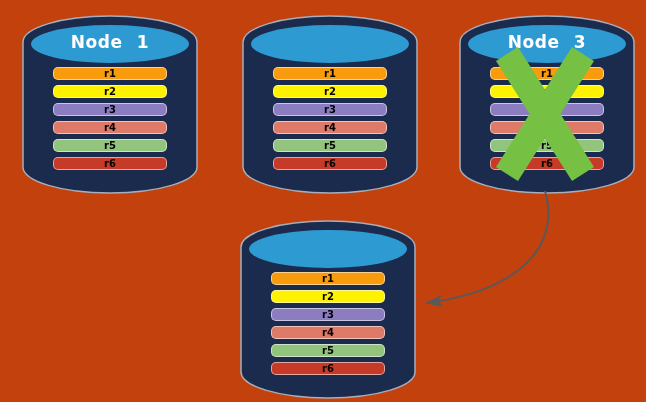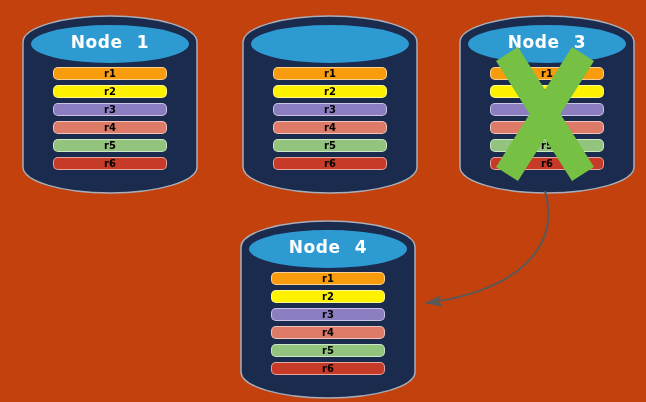--- a/index.html
+++ b/index.html
@@ -124,21 +124,20 @@
       <line x1="48" y1="46" x2="124" y2="166" stroke-width="26" style="stroke: rgb(118, 192, 67);"></line>
       <line x1="124" y1="46" x2="48" y2="166" stroke-width="26" style="stroke: rgb(118, 192, 67);"></line>
     </svg>
   </div>
 
   <div class="node" style="left:240px; top:213px;">
     <svg class="cyl" viewBox="0 0 176 190">
       <path d="M 1 34 A 87 26 0 0 1 175 34 L 175 159 A 87 26 0 0 1 1 159 Z" stroke="#A8AEBA" stroke-width="1.5" style="fill: rgb(27, 43, 77);"></path>
       <ellipse cx="88" cy="36" rx="79" ry="19" style="fill: rgb(46, 154, 210);"></ellipse>
     </svg>
-    <div class="node-title">Node 4</div>
     <div class="rows">
       <div class="row" style="background: rgb(248, 156, 14);"><span>r1</span></div>
       <div class="row" style="background: rgb(254, 242, 0);"><span>r2</span></div>
       <div class="row" style="background: rgb(140, 124, 192);"><span>r3</span></div>
       <div class="row" style="background: rgb(221, 122, 104);"><span>r4</span></div>
       <div class="row" style="background: rgb(146, 196, 126);"><span>r5</span></div>
       <div class="row" style="background: rgb(198, 58, 40);"><span>r6</span></div>
     </div>
   </div>
 

